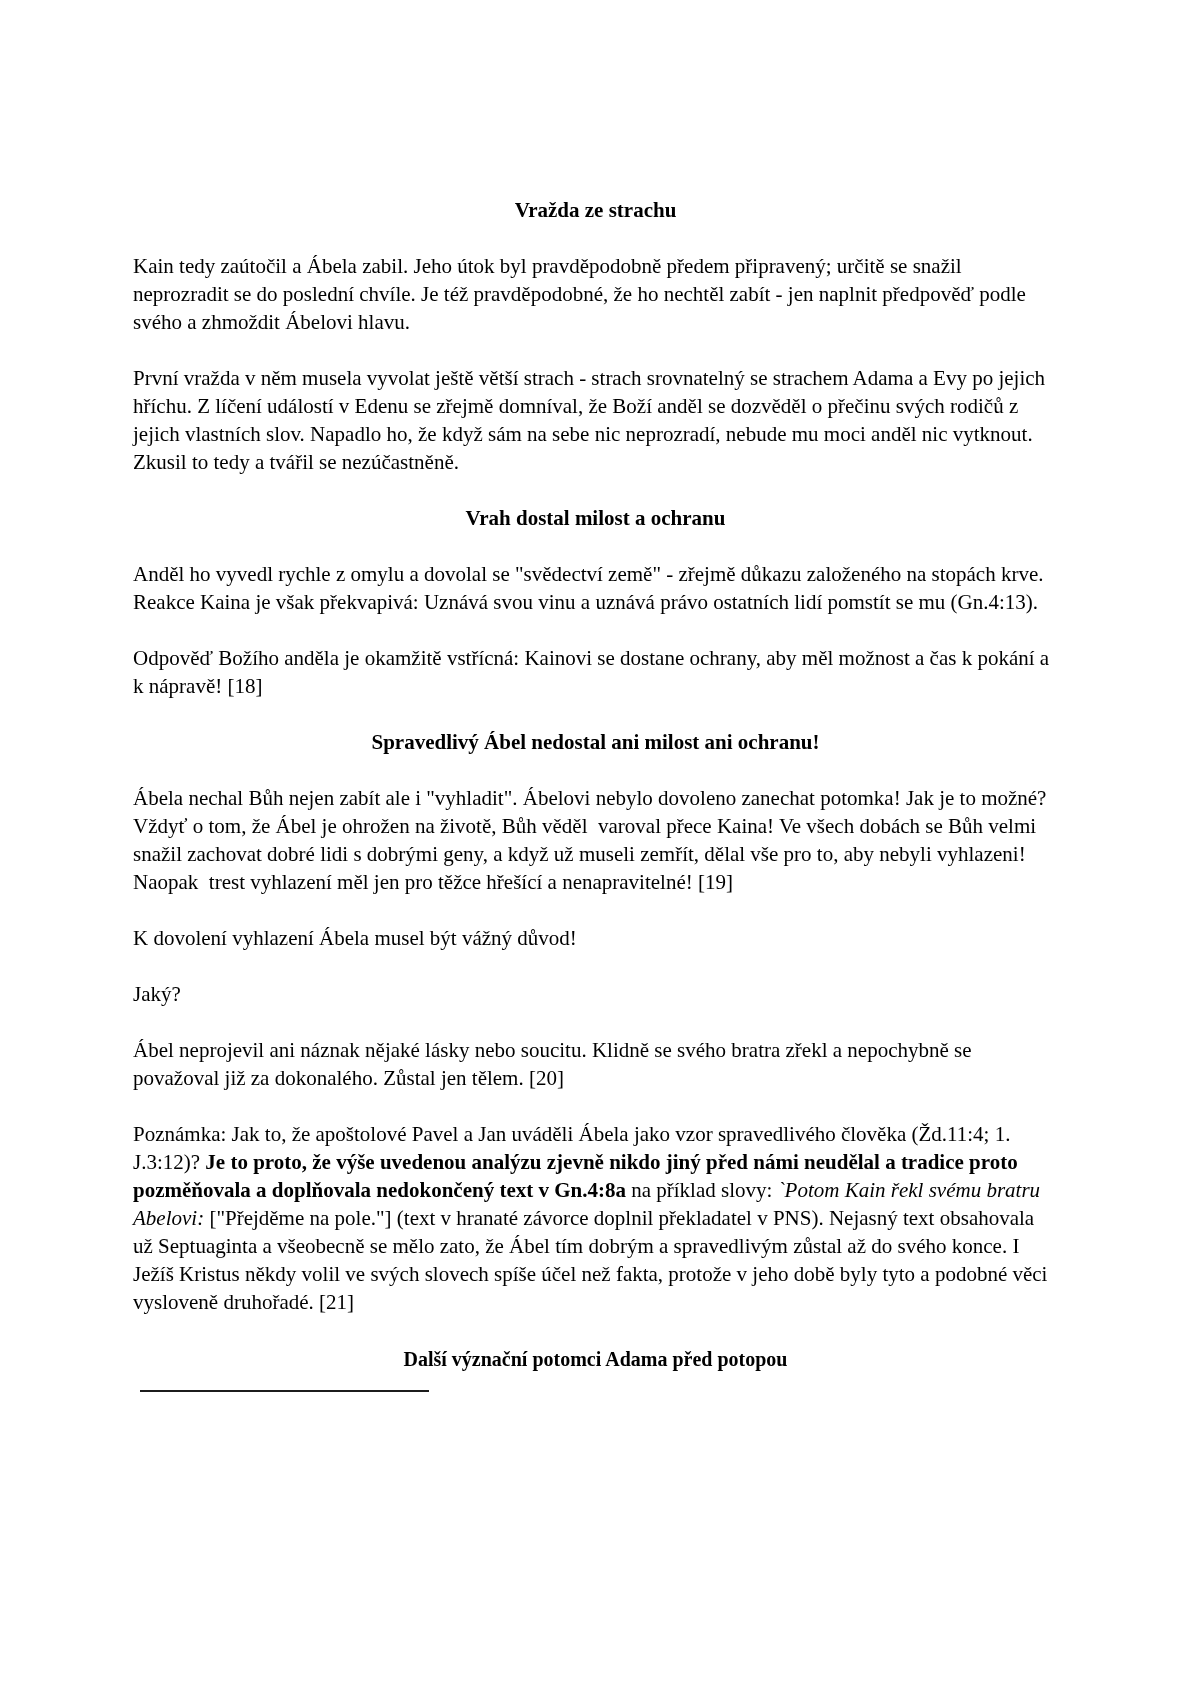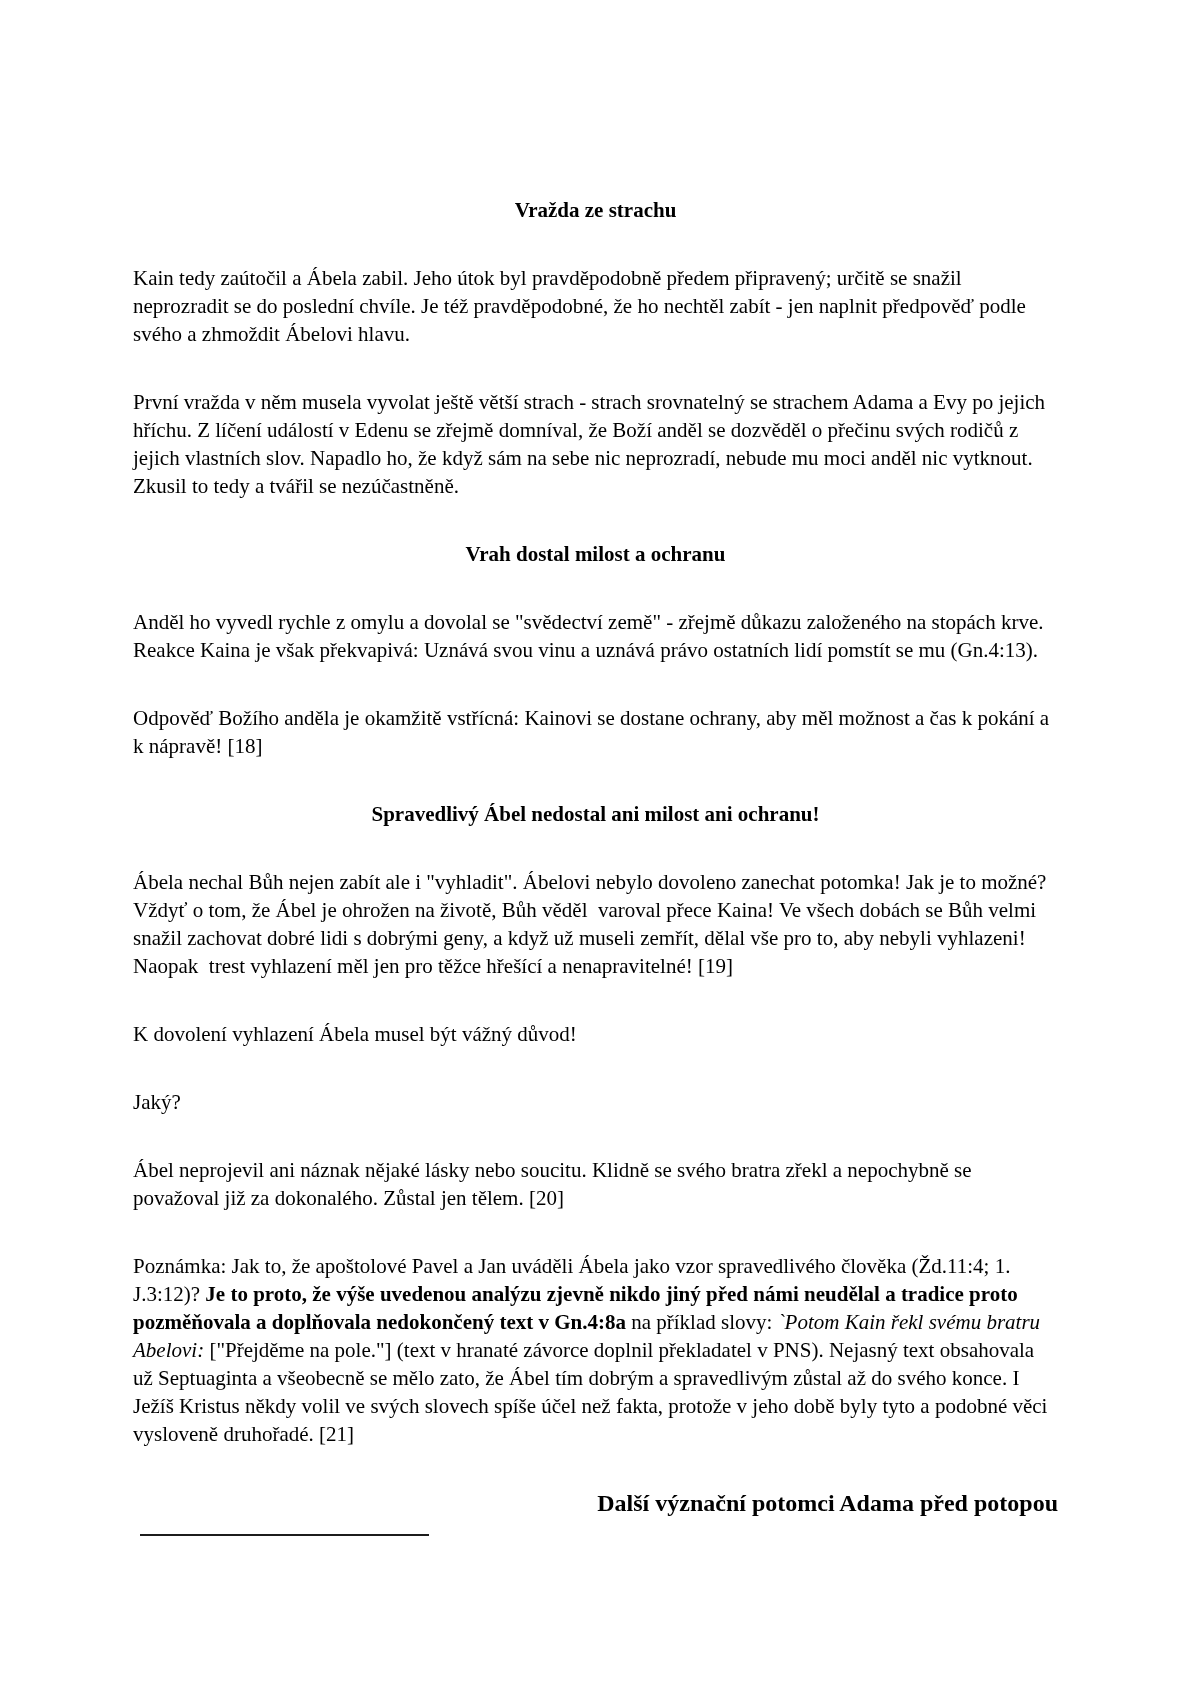--- a/index.html
+++ b/index.html
@@ -20,30 +20,29 @@
     top: 140px;
     width: 925px;
     color: #000000;
     font-family: "Liberation Serif", "DejaVu Serif", serif;
     font-size: 21px;
     line-height: 28px;
     text-align: left;
     white-space: pre-wrap;
   }
   .block { margin: 0; }
-  .block + .block { margin-top: 40px; }
+  .block + .block { margin-top: 28px; }
   .heading,
   .heading-large {
     text-align: center;
     font-weight: bold;
   }
   .heading-large {
-    font-size: 24px;
+    font-size: 20px;
     line-height: 31px;
-    text-align: right;
   }
   .b { font-weight: bold; }
   .i { font-style: italic; }
   .u { }
   .footnote-rule {
     margin-top: 15px;
     margin-left: 7px;
     width: 289px;
     height: 0;
     border-top: 2px solid #1c1c1c;

